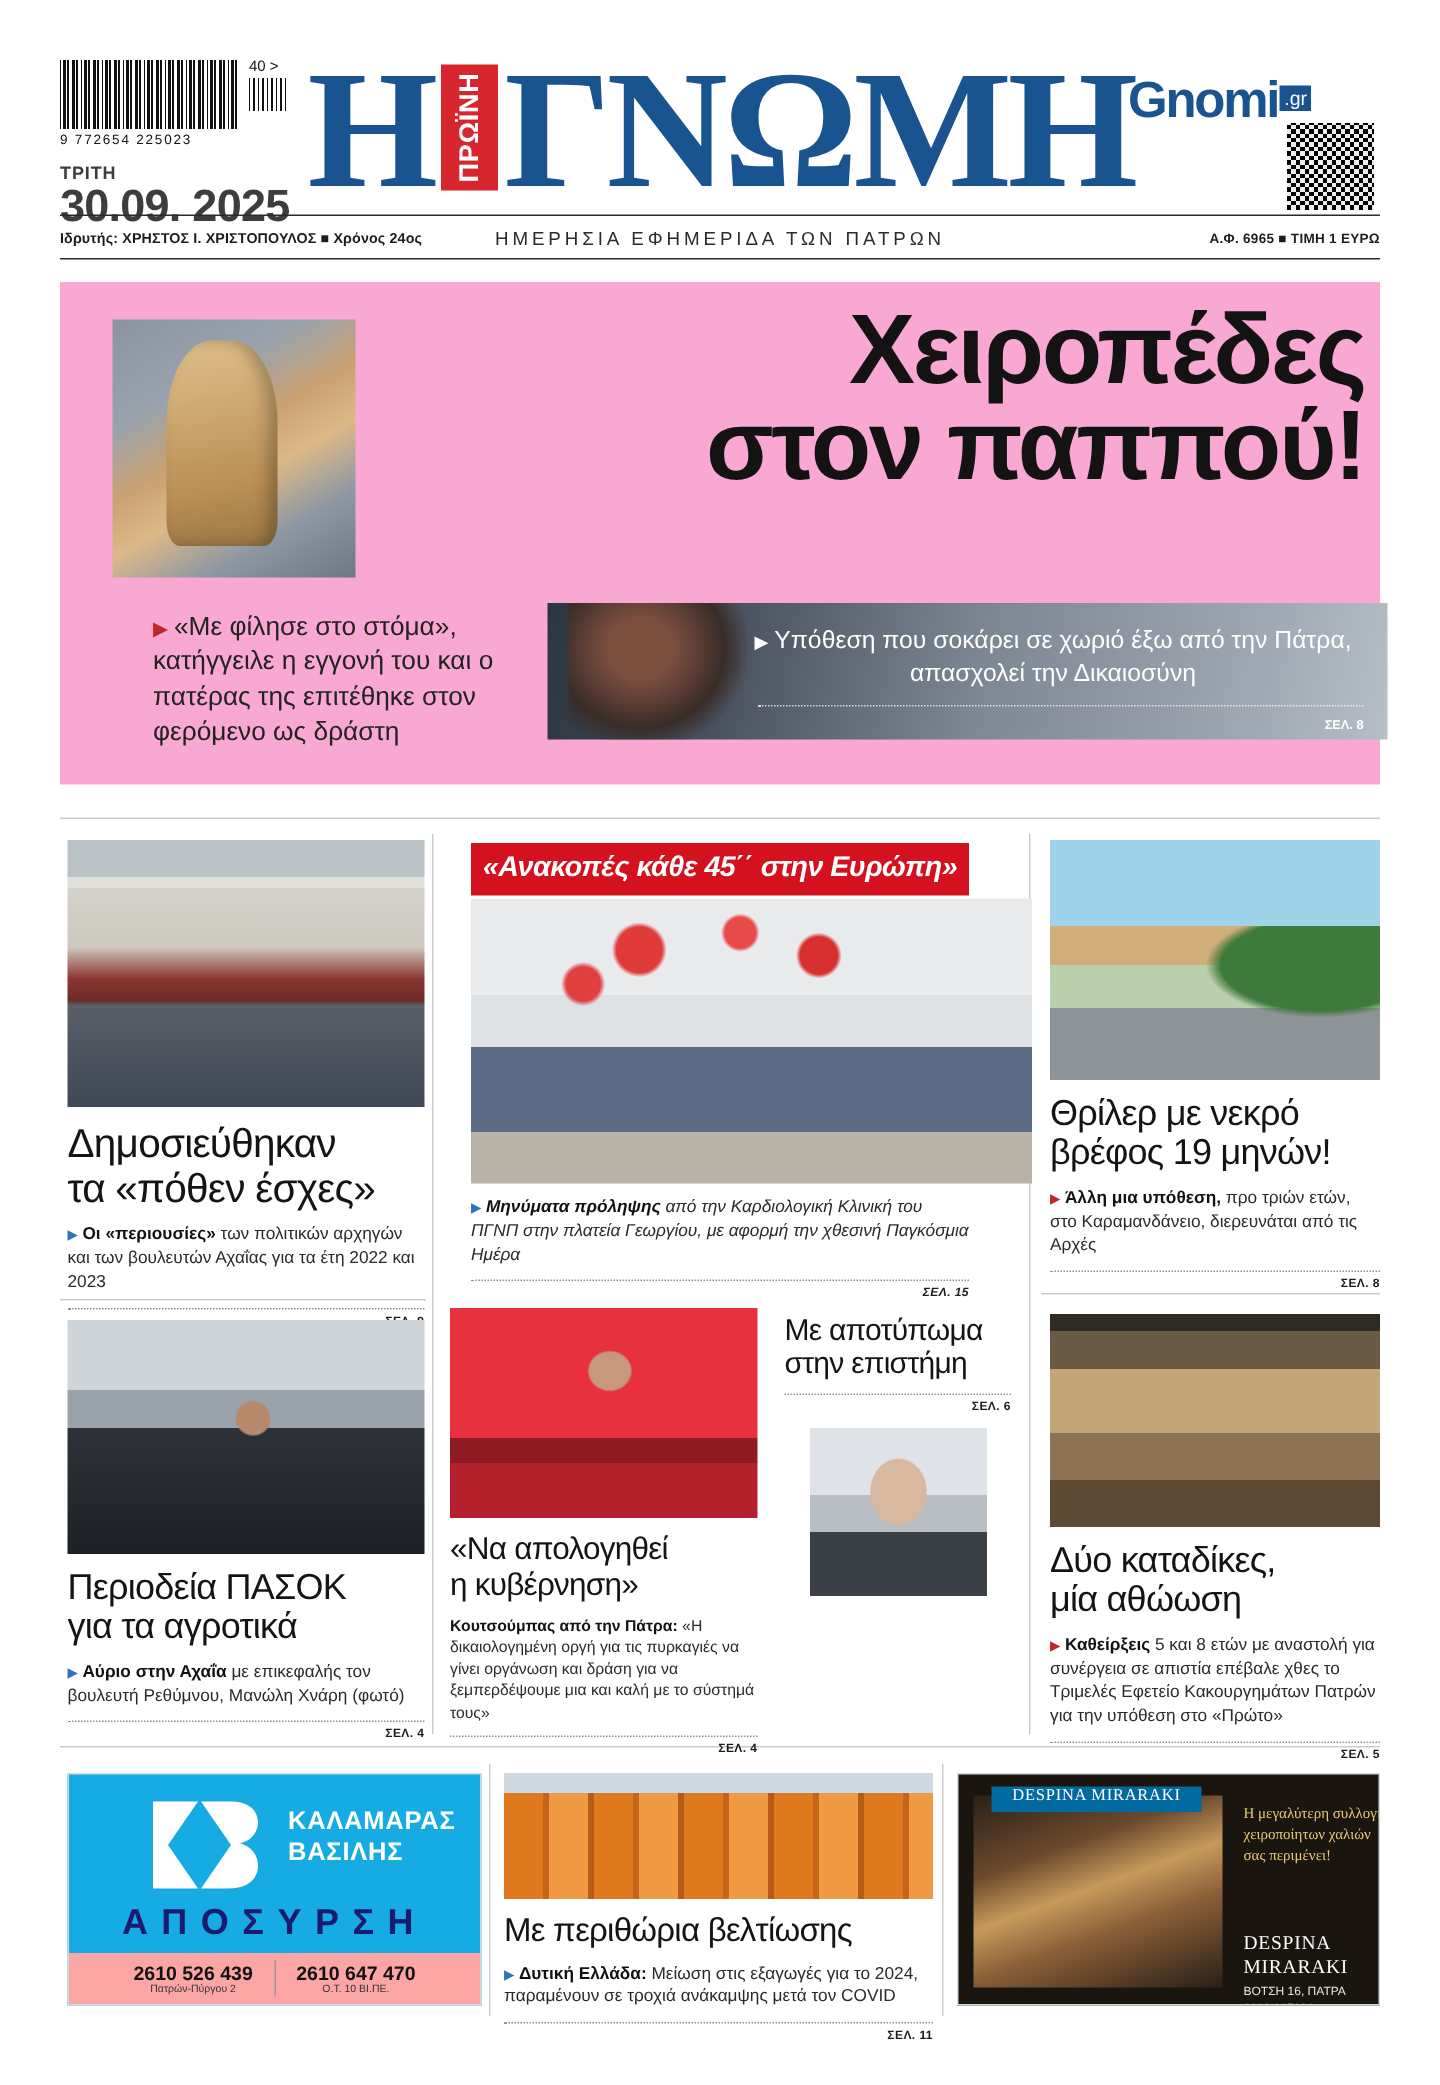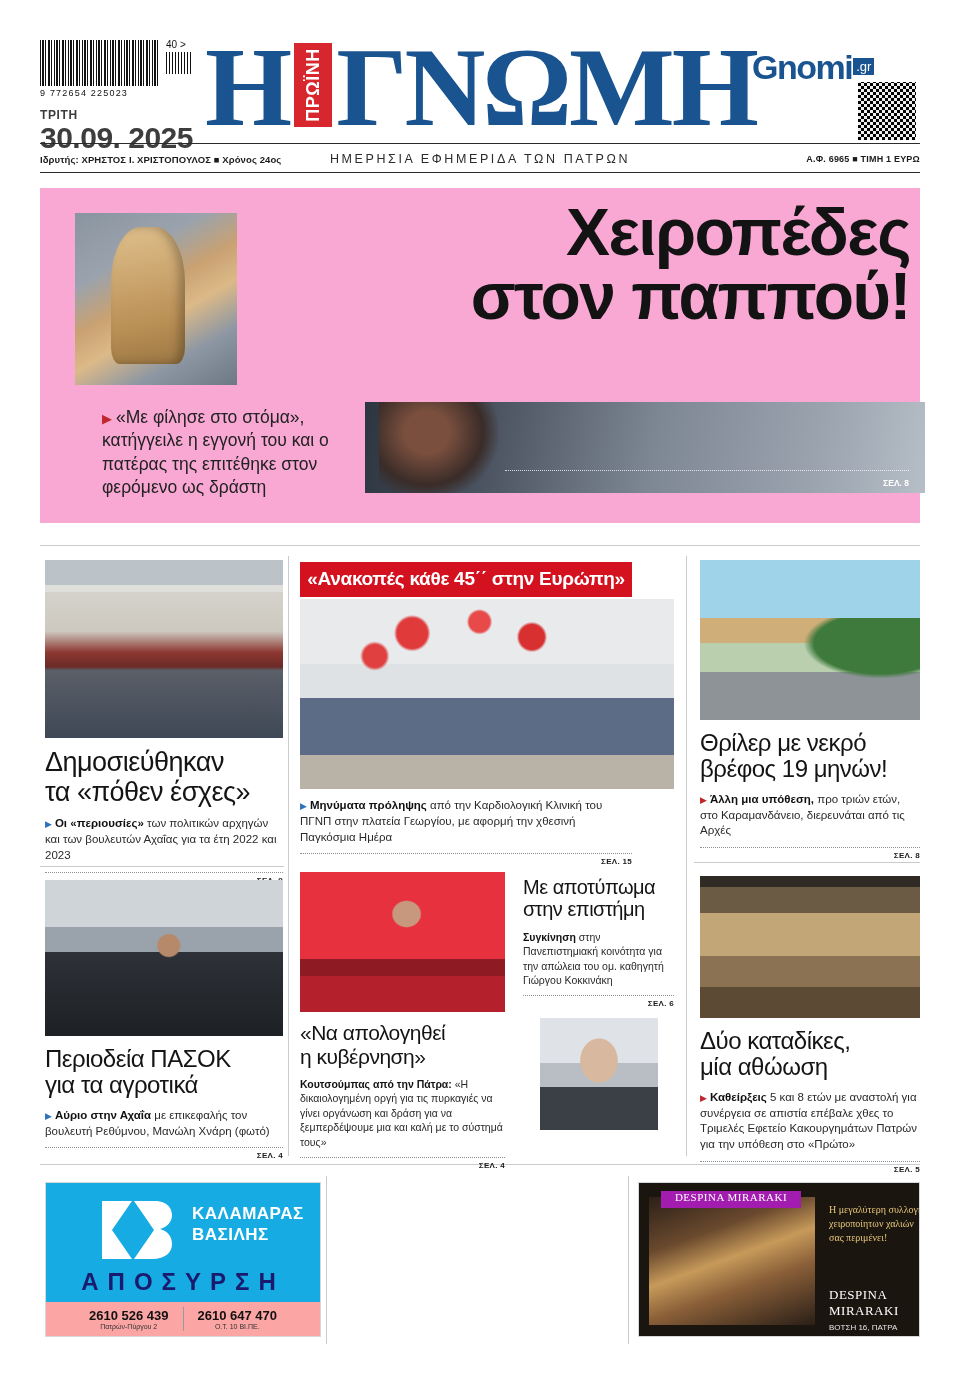--- a/index.html
+++ b/index.html
@@ -140,21 +140,21 @@
   .ad-k-big { position:absolute; left:0; right:0; top:84px; text-align:center; color:#1a1a6e; font-weight:bold; font-size:24px; letter-spacing:9px; line-height:1.25;}
   .ad-k-phones { position:absolute; left:0; right:0; bottom:0; height:34px; background:#fca5a5; display:flex; align-items:center; justify-content:center; }
   .ad-k-ph { text-align:center; padding:0 14px; }
   .ad-k-ph .n { font-size:13px; font-weight:bold; color:#111; }
   .ad-k-ph .a { font-size:7px; color:#333; }
   .ad-k-sep { width:1px; height:24px; background:#999; }
 
   .ad-mir { background:#1b1510; position:relative; border:1px solid #d6d9db; overflow:hidden; }
   .ad-mir-photo { position:absolute; left:10px; top:14px; width:166px; height:128px;
     background: linear-gradient(160deg,#2b2018 0%,#6b4a2e 30%,#c79a5a 48%,#8a5f38 66%,#2a1f17 100%); }
-  .ad-mir-sign { position:absolute; left:22px; top:8px; width:140px; height:17px; background:#a21caf;
+  .ad-mir-sign { position:absolute; left:22px; top:8px; width:140px; height:17px; background:#0369a1;
     color:#fff; font-family:"Liberation Serif",serif; font-size:11px; text-align:center; letter-spacing:0.5px; }
   .ad-mir-txt { position:absolute; left:190px; top:20px; width:96px; color:#e8c77a; font-size:10px; line-height:1.42; font-family:"Liberation Serif","DejaVu Serif",serif;}
   .ad-mir-brand { position:absolute; left:190px; top:104px; color:#fff; font-family:"Liberation Serif",serif; font-size:13px; line-height:1.25; letter-spacing:0.5px;}
   .ad-mir-addr { position:absolute; left:190px; top:140px; color:#e6e6e6; font-size:8px; line-height:1.35; }
 </style>
 </head>
 <body>
 
 <div class="page">
 
@@ -200,20 +200,23 @@
   <div class="hero">
     <div class="hero-photo"></div>
     <div class="hero-head">
       <span>Χειροπέδες</span>
       <span class="l2">στον παππού!</span>
     </div>
     <div class="hero-sub">
       <span class="tri">▶</span><span>«Με φίλησε στο στόμα», κατήγγειλε η εγγονή του και ο πατέρας της επιτέθηκε στον φερόμενο ως δράστη</span>
     </div>
     <div class="hero-right">
+      <div class="hero-right-text">
+        <span class="tri">▶</span><span>Υπόθεση που σοκάρει σε χωριό έξω από την Πάτρα, απασχολεί την Δικαιοσύνη</span>
+      </div>
       <div class="hero-right-dots"></div>
       <div class="hero-right-sel">ΣΕΛ. 8</div>
     </div>
   </div>
 
   <div class="divider" style="left:40px; top:545px; width:880px; height:1px;"></div>
   <div class="divider" style="left:288px; top:556px; width:1px; height:600px;"></div>
   <div class="divider" style="left:686px; top:556px; width:1px; height:600px;"></div>
   <div class="divider" style="left:40px; top:866px; width:244px; height:1px;"></div>
   <div class="divider" style="left:694px; top:862px; width:226px; height:1px;"></div>
@@ -246,21 +249,21 @@
       <div>Περιοδεία ΠΑΣΟΚ</div>
       <div>για τα αγροτικά</div>
     </div>
     <div class="kicker">
       <span class="tri">▶</span><b>Αύριο στην Αχαΐα</b><span> με επικεφαλής τον βουλευτή Ρεθύμνου, Μανώλη Χνάρη (φωτό)</span>
     </div>
     <div class="dots"></div>
     <div class="sel">ΣΕΛ. 4</div>
   </div>
 
-  <div class="col" style="left:300px; top:562px; width:332px;">
+  <div class="col" style="left:314px; top:562px; width:332px;font-style:italic;">
     <div class="redbar">«Ανακοπές κάθε 45΄΄ στην Ευρώπη»</div>
     <div class="photo" style="width:374px; height:190px; margin-top:2px;
                 background:
                   radial-gradient(circle at 30% 18%, #e03a3a 0 5%, rgba(0,0,0,0) 6%),
                   radial-gradient(circle at 48% 12%, #e84a4a 0 4%, rgba(0,0,0,0) 5%),
                   radial-gradient(circle at 62% 20%, #d83030 0 4.5%, rgba(0,0,0,0) 5.5%),
                   radial-gradient(circle at 20% 30%, #e04040 0 3.5%, rgba(0,0,0,0) 4.5%),
                   linear-gradient(180deg,#e8eaec 0 34%,#dfe2e4 34% 52%,#5c6b86 52% 82%,#b9b2a6 82% 100%);"></div>
     <div class="kicker" style="margin-top:9px;">
       <span class="tri">▶</span><b>Μηνύματα πρόληψης</b><span> από την Καρδιολογική Κλινική του ΠΓΝΠ στην πλατεία Γεωργίου, με αφορμή την χθεσινή Παγκόσμια Ημέρα</span>
@@ -282,23 +285,20 @@
       <b>Κουτσούμπας από την Πάτρα:</b><span> «Η δικαιολογημένη οργή για τις πυρκαγιές να γίνει οργάνωση και δράση για να ξεμπερδέψουμε μια και καλή με το σύστημά τους»</span>
     </div>
     <div class="dots"></div>
     <div class="sel">ΣΕΛ. 4</div>
   </div>
 
   <div class="col" style="left:523px; top:876px; width:151px;">
     <div class="hl" style="font-size:20px; line-height:1.12;">
       <div>Με αποτύπωμα</div>
       <div>στην επιστήμη</div>
-    </div>
-    <div class="kicker" style="font-size:10.5px;">
-      <b>Συγκίνηση</b><span> στην Πανεπιστημιακή κοινότητα για την απώλεια του ομ. καθηγητή Γιώργου Κοκκινάκη</span>
     </div>
     <div class="dots"></div>
     <div class="sel">ΣΕΛ. 6</div>
     <div class="photo" style="width:118px; height:112px; margin:10px auto 0;
                 background:
                   radial-gradient(ellipse at 50% 38%, #d8b9a0 0 22%, rgba(0,0,0,0) 23%),
                   linear-gradient(180deg,#dfe2e6 0 40%,#b9bec4 40% 62%,#3b3f46 62% 100%);"></div>
   </div>
 
   <div class="col" style="left:700px; top:560px; width:220px;">
@@ -352,20 +352,33 @@
         <div class="a">Πατρών-Πύργου 2</div>
       </div>
       <div class="ad-k-sep"></div>
       <div class="ad-k-ph">
         <div class="n">2610 647 470</div>
         <div class="a">Ο.Τ. 10 ΒΙ.ΠΕ.</div>
       </div>
     </div>
   </div>
 
+  <div class="col" style="left:336px; top:1182px; width:286px;">
+    <div class="photo" style="width:286px; height:84px;
+                background:
+                  linear-gradient(180deg,#cfd8e0 0 16%, rgba(0,0,0,0) 16%),
+                  repeating-linear-gradient(90deg,#e07a1f 0 26px,#c4651a 26px 30px,#f09a44 30px 56px,#b65c16 56px 60px),
+                  linear-gradient(180deg,#d9e1e8 0 14%,#e07a1f 14% 100%);"></div>
+    <div class="hl" style="margin-top:9px; font-size:22px; line-height:1.12;">Με περιθώρια βελτίωσης</div>
+    <div class="kicker">
+      <span class="tri">▶</span><b>Δυτική Ελλάδα:</b><span> Μείωση στις εξαγωγές για το 2024, παραμένουν σε τροχιά ανάκαμψης μετά τον COVID</span>
+    </div>
+    <div class="dots"></div>
+    <div class="sel">ΣΕΛ. 11</div>
+  </div>
 
   <div class="ad-mir" style="position:absolute; left:638px; top:1182px; width:282px; height:155px;">
     <div class="ad-mir-photo"></div>
     <div class="ad-mir-sign">DESPINA MIRARAKI</div>
     <div class="ad-mir-txt">Η μεγαλύτερη συλλογή χειροποίητων χαλιών σας περιμένει!</div>
     <div class="ad-mir-brand">
       <div>DESPINA</div>
       <div>MIRARAKI</div>
     </div>
     <div class="ad-mir-addr">

